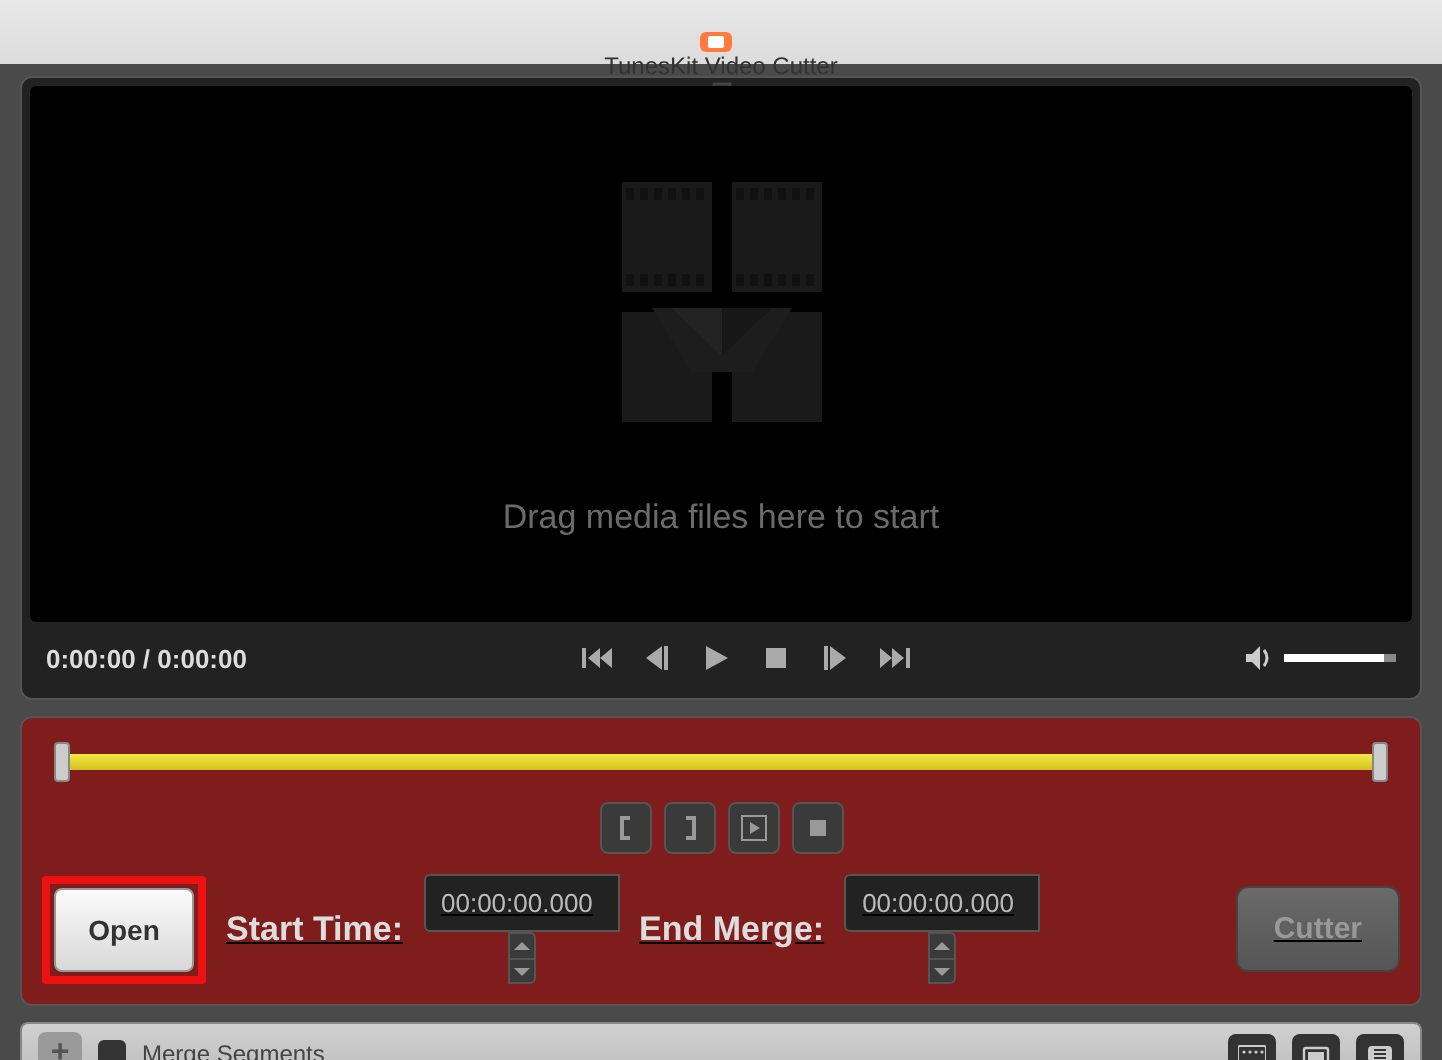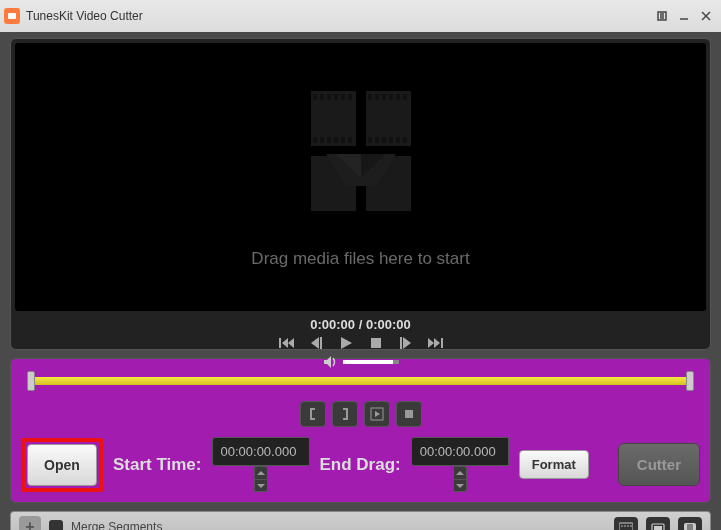--- a/index.html
+++ b/index.html
@@ -1,44 +1,44 @@
 <!DOCTYPE html>
 <html><head>
 <meta charset="utf-8">
 <style>
   * { box-sizing: border-box; margin: 0; padding: 0; font-family: Arial, sans-serif; }
   body { background: #4a4a4a; width: 721px; height: 530px; overflow: hidden; }
   
-  .titlebar { height: 22px; background: linear-gradient(#e8e8e8,#dcdcdc); display: flex; align-items: center; padding: 16px 4px; }
+  .titlebar { height: 22px; background: linear-gradient(#e8e8e8,#dcdcdc); display: flex; align-items: center; padding: 16px 4px; flex-direction: column; }
   .app-icon { width: 16px; height: 16px; background: #ff7a3d; border-radius: 3px; margin-right: 6px; display:flex; align-items:center; justify-content:center; }
   .app-icon svg { width:10px; height:10px; }
   .title-text { font-size: 12px; color: #333; flex: 0 0 auto; }
   .titlebar-spacer { flex: 1; }
   .titlebar-btn { width: 22px; height: 18px; display: flex; align-items: center; justify-content: center; cursor: pointer; color: #444; }
   .titlebar-btn svg { width:12px; height:12px; stroke:#444; stroke-width:1.5; fill:none; }
   
   .content { padding: 6px 10px 0 10px; }
   
   .video-panel { background: #222; border: 1px solid #555; border-radius: 6px; padding: 4px; }
   .video-area { background: #000; height: 268px; border-radius: 3px; display: flex; flex-direction: column; align-items: center; justify-content: center; position: relative; gap: 29px; }
   .film-graphic { width: 170px; height: 130px; opacity: 0.35; }
   .film-graphic svg { width:100%; height:100%; }
   .drop-text { color: #6a6a6a; font-size: 17px; margin-top: 4px; }
   
-  .controls-row { display: flex; align-items: center; padding: 6px 8px 4px 8px; height: 34px; flex-direction: column; }
+  .controls-row { display: flex; align-items: center; padding: 6px 8px 4px 8px; height: 34px; }
   .time-text { color: #ddd; font-size: 13px; font-weight: bold; }
   .controls-center { flex: 1; display: flex; justify-content: center; gap: 8px; }
   .ctrl-btn { width: 22px; height: 22px; display:flex; align-items:center; justify-content:center; cursor:pointer; }
   .ctrl-btn svg { width:16px; height:16px; fill:#aaa; }
   .vol { display:flex; align-items:center; gap:4px; }
   .vol svg { width:16px; height:16px; fill:#ccc; }
   .vol-bar { width:56px; height:4px; background:#888; position:relative; }
   .vol-bar::after { content:''; position:absolute; left:0; top:0; height:100%; width:90%; background:#fff; }
   
-  .trim-panel { background: #a21caf; border:1px solid #555; border-radius:6px; margin-top:8px; padding: 12px 10px 10px 10px; }
+  .trim-panel { background: #7f1d1d; border:1px solid #555; border-radius:6px; margin-top:8px; padding: 12px 10px 10px 10px; text-decoration: underline; }
   .timeline { height: 8px; background: #4a4a4a; border-radius: 4px; margin: 6px 6px 16px 6px; position:relative; }
   .timeline-sel { position:absolute; left:2px; right:2px; top:0; bottom:0; background: linear-gradient(#f5e942, #d4c020); border-radius:4px; }
   .timeline-handle { position:absolute; top:-6px; width:8px; height:20px; background:#ccc; border:1px solid #888; border-radius:2px; }
   
   .trim-icons-row { display:flex; justify-content:center; gap:6px; margin-bottom:10px; }
   .trim-icon-btn { width:26px; height:26px; background:#3a3a3a; border:1px solid #555; border-radius:4px; display:flex; align-items:center; justify-content:center; cursor:pointer; }
   .trim-icon-btn svg { width:14px; height:14px; fill:#999; }
   
   .trim-bottom { display:flex; align-items:center; gap:10px; }
   .open-wrap { border:4px solid #e11; padding:2px; border-radius:2px; }
@@ -232,37 +232,36 @@
                 <polygon points="0,5 4,1 8,5"></polygon>
               </svg>
             </div>
           <div>
               <svg viewBox="0 0 8 6">
                 <polygon points="0,1 4,5 8,1"></polygon>
               </svg>
             </div>
         </div>
       </div>
-      <span class="label">End Drag:</span>
+      <span class="label">End Merge:</span>
       <div class="time-input">
         <div class="time-input-val">00:00:00.000</div>
         <div class="spinner">
           <div>
               <svg viewBox="0 0 8 6">
                 <polygon points="0,5 4,1 8,5"></polygon>
               </svg>
             </div>
           <div>
               <svg viewBox="0 0 8 6">
                 <polygon points="0,1 4,5 8,1"></polygon>
               </svg>
             </div>
         </div>
       </div>
-      <button class="format-btn">Format</button>
       <button class="start-btn">Cutter</button>
     </div>
   </div>
 </div>
 
 <div class="bottom-bar">
   <div class="plus-btn">+</div>
   <div class="checkbox"></div>
   <span class="merge-text">Merge Segments</span>
   <div class="bottom-spacer"></div>

